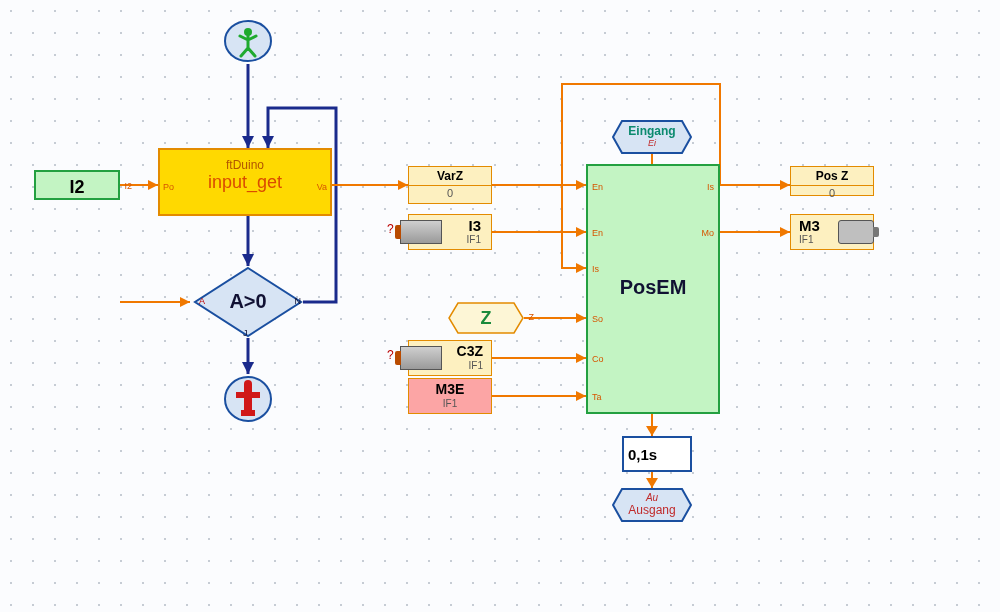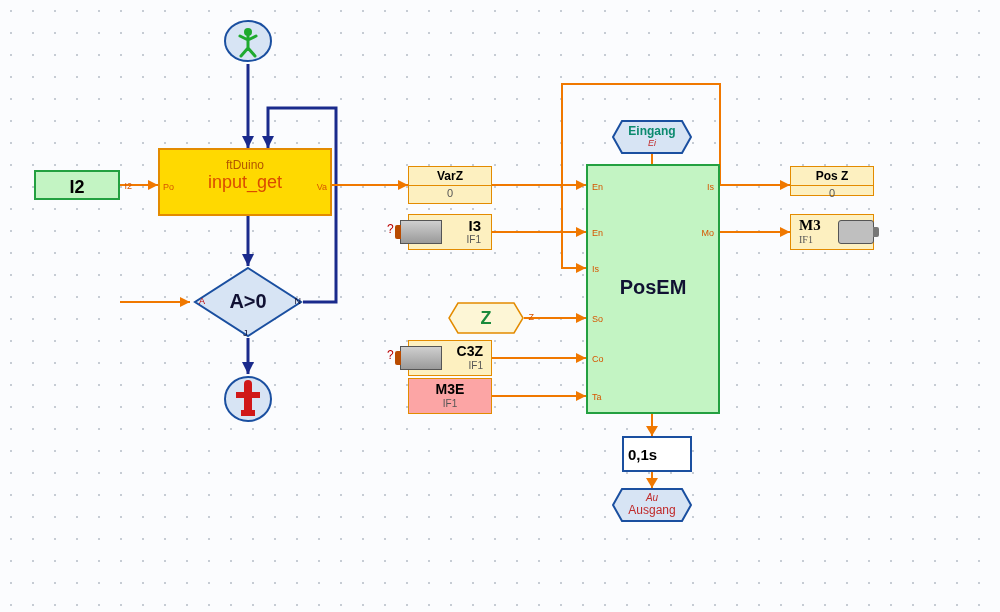--- a/index.html
+++ b/index.html
@@ -195,21 +195,21 @@
 
   <span class="port" style="right:4px;top:16px;">Is</span>
   <span class="port" style="right:4px;top:62px;">Mo</span>
 </div>
 
 <div class="blk" style="left:790px;top:166px;width:84px;height:30px;background:#fdf0c0;">
   <div class="header" style="height:18px;">Pos Z</div>
   <div class="sub" style="font-size:11px;padding-top:2px;">0</div>
 </div>
 
-<div class="blk" style="left:790px;top:214px;width:84px;height:36px;background:#fdf0c0;font-family:Liberation Serif, serif;">
+<div class="blk" style="left:790px;top:214px;width:84px;height:36px;background:#fdf0c0;">
   <div class="title" style="font-size:15px;text-align:left;padding-left:8px;">M3</div>
   <div class="sub" style="text-align:left;padding-left:8px;">IF1</div>
 </div>
 <div class="motoricon" style="left:838px;top:220px;"></div>
 
 <div class="timer" style="left:622px;top:436px;width:58px;height:28px;gap:48px;">
   <span>0,1s</span>
   <svg width="20" height="24" viewBox="0 0 20 24" style="margin-left:auto;">
     <path d="M3 2 H17 L10 12 L17 22 H3 L10 12 Z" fill="#e7c23a" stroke="#8a6a10" stroke-width="1"></path>
   </svg>

